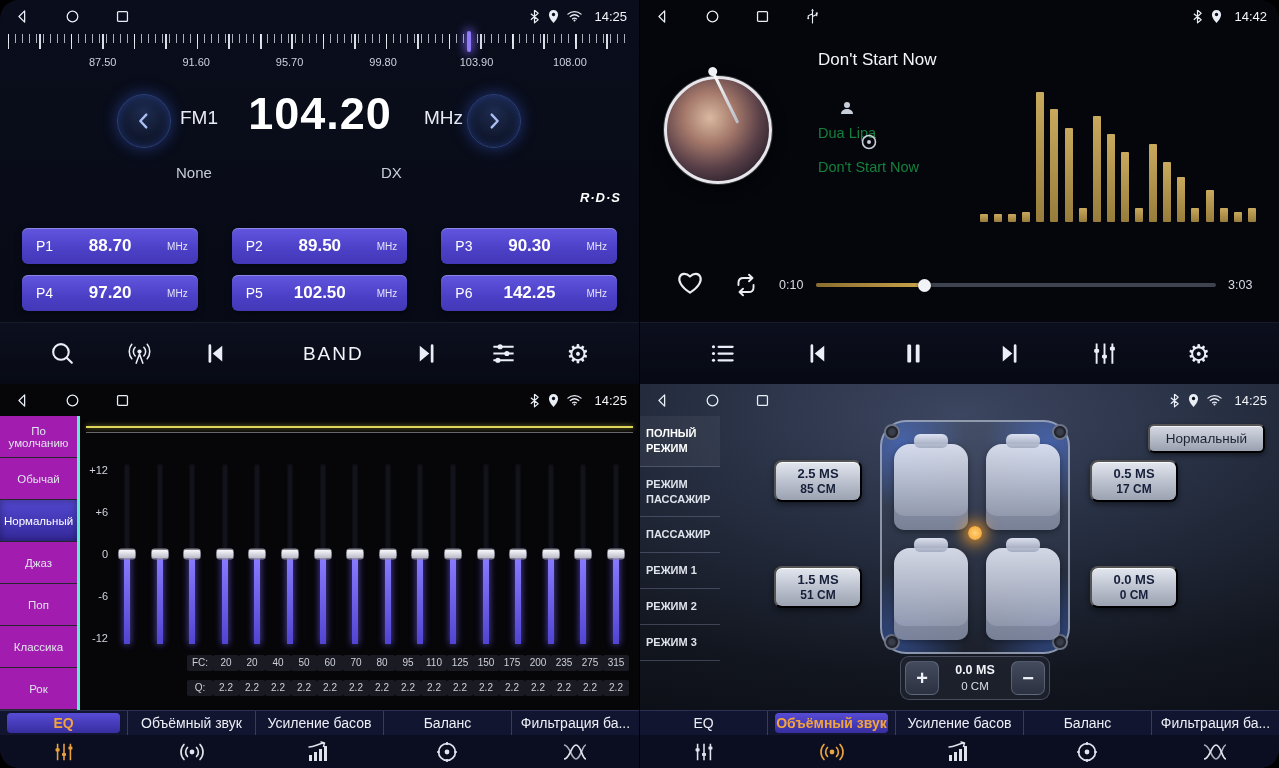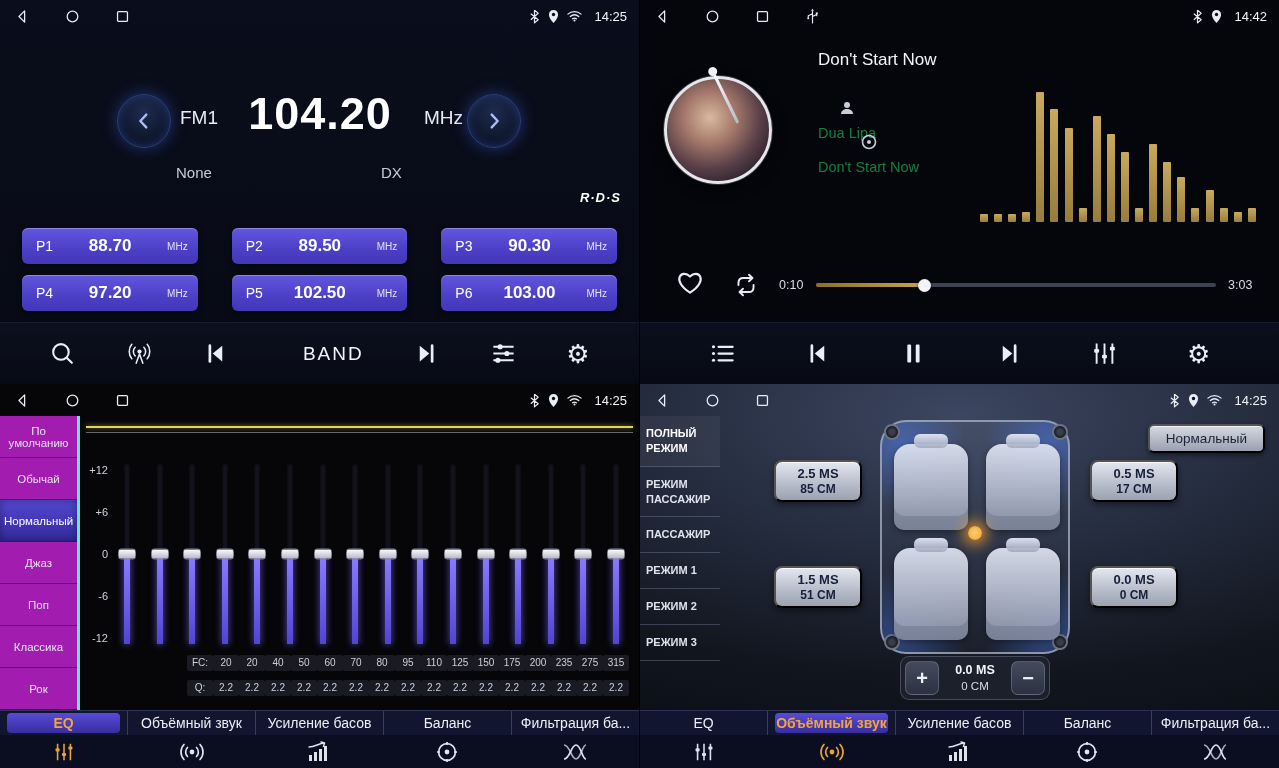--- a/index.html
+++ b/index.html
@@ -1,18 +1,18 @@
 <!DOCTYPE html>
 <html><head>
 <meta charset="utf-8">
 <style>
   * { margin:0; padding:0; box-sizing:border-box; }
   html,body { background:#000; }
   body { font-family:"Liberation Sans","DejaVu Sans",sans-serif; color:#fff; }
-  .screen { position:relative; width:1279px; height:768px; background:#000; overflow:hidden; }
+  .screen { position:relative; width:1279px; height:768px; background:#000; overflow:hidden;border-radius:19px; }
   .quad { position:absolute; width:639px; height:384px; overflow:hidden; }
   .q1 { left:0; top:0; background:linear-gradient(180deg,#0a0e1c 0%,#070a14 100%); }
   .q2 { left:640px; top:0; background:#04060c; width:639px; }
   .q3 { left:0; top:384px; background:#060609; }
   .q4 { left:640px; top:384px; width:639px;
         background:radial-gradient(ellipse 120% 90% at 50% 8%, #3c4660 0%, #242c3e 40%, #12161f 75%, #0b0e15 100%); }
 
   
   .statusbar { position:absolute; left:0; right:0; top:0; height:32px; display:flex;
                align-items:center; justify-content:space-between; padding:0 12px; z-index:5; }
@@ -211,20 +211,33 @@
         <span class="sicon">
             <svg width="15" height="12" viewBox="0 0 16 12">
               <path d="M1 4 C5 .5 11 .5 15 4 M3.5 6.5 C6.5 4 9.5 4 12.5 6.5 M6 9 C7.3 8 8.7 8 10 9" fill="none" stroke="currentColor" stroke-width="1.4" stroke-linecap="round"></path>
               <circle cx="8" cy="10.8" r="1.1" fill="currentColor"></circle>
             </svg>
           </span>
         <span class="stime">14:25</span>
       </div>
     </div>
 
+    <div class="ruler">
+      <div class="ticks-minor"></div>
+      <div class="ticks-major"></div>
+      <div class="tuner-indicator" style="left: 73.7%;"></div>
+      <div>
+          <span class="scale-label" style="left:15.2%">87.50</span>
+          <span class="scale-label" style="left:30.2%">91.60</span>
+          <span class="scale-label" style="left:45.2%">95.70</span>
+          <span class="scale-label" style="left:60.2%">99.80</span>
+          <span class="scale-label" style="left:75.2%">103.90</span>
+          <span class="scale-label" style="left:90.2%">108.00</span>
+        </div>
+    </div>
 
     <button class="round-btn" style="left:117px;top:94px">
       <svg viewBox="0 0 24 24">
           <path d="M14.5 5 L8 12 L14.5 19" fill="none" stroke="currentColor" stroke-width="2.6" stroke-linecap="round" stroke-linejoin="round"></path>
         </svg>
     </button>
     <div class="band-lbl">FM1</div>
     <div class="freq-big">104.20</div>
     <div class="unit-lbl">MHz</div>
     <button class="round-btn" style="left:467px;top:94px">
@@ -257,21 +270,21 @@
        <span class="pf">97.20</span>
        <span class="pu">MHz</span>
         </div>
         <div class="preset">
        <span class="pl">P5</span>
        <span class="pf">102.50</span>
        <span class="pu">MHz</span>
         </div>
         <div class="preset">
        <span class="pl">P6</span>
-       <span class="pf">103.00</span>
+       <span class="pf">142.25</span>
        <span class="pu">MHz</span>
         </div>
       </div>
 
     <div class="toolbar">
       <button class="tbtn">
           <svg viewBox="0 0 26 26">
             <circle cx="11.5" cy="11.5" r="7.5" fill="none" stroke="currentColor" stroke-width="2"></circle>
             <path d="M17 17 L22 22" stroke="currentColor" stroke-width="2" stroke-linecap="round"></path>
           </svg>

